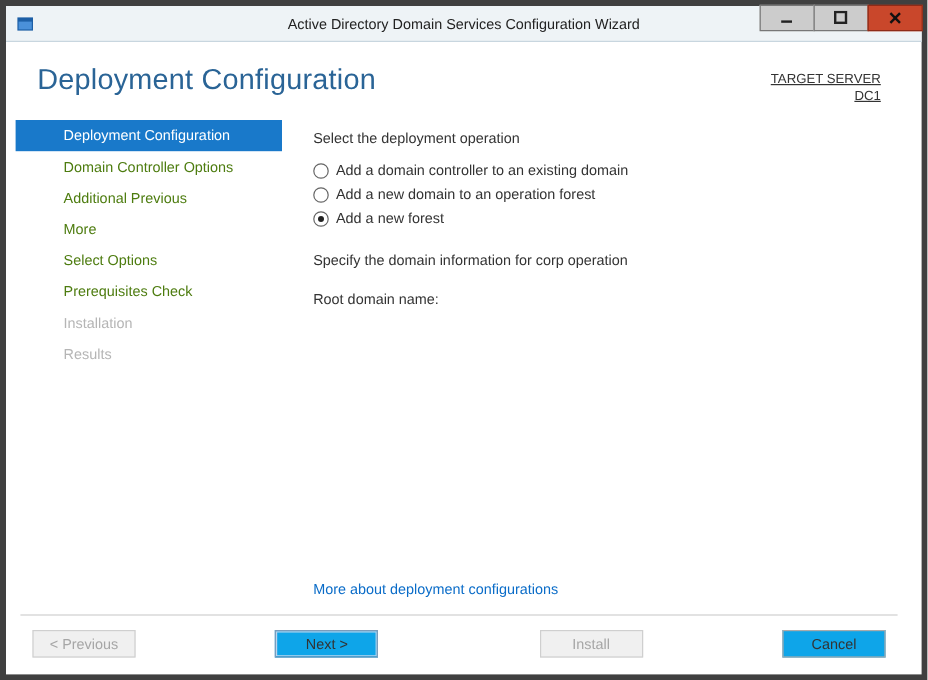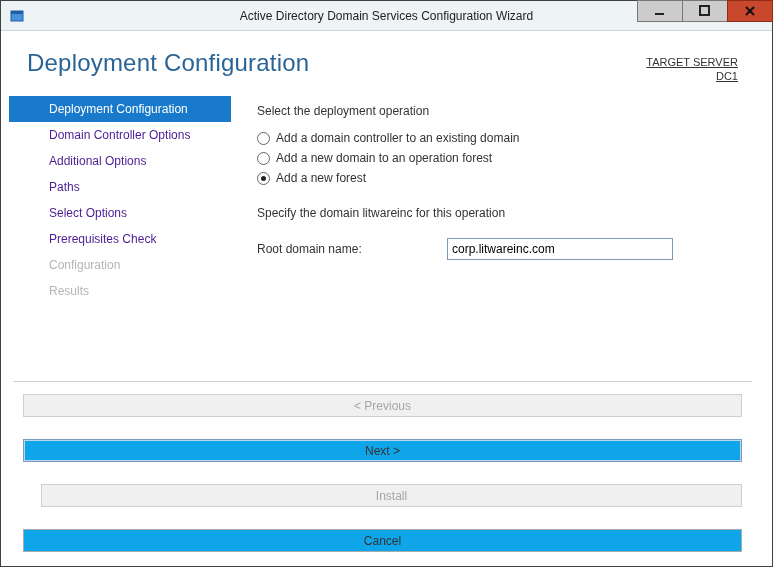--- a/index.html
+++ b/index.html
@@ -6,21 +6,21 @@
   body {
     margin: 0;
     font-family: "Segoe UI", Tahoma, sans-serif;
     font-size: 12px;
     background: #fff;
     color: #333;
   }
   .window {
     width: 773px;
     height: 567px;
-    border: 1px solid #404040;
+    border: 5px solid #404040;
     background: #fff;
     display: flex;
     flex-direction: column;
   }
   .titlebar {
     height: 30px;
     background: #eef3f6;
     border-bottom: 1px solid #c8d6df;
     display: flex;
     align-items: center;
@@ -89,21 +89,21 @@
     display: flex;
     padding: 0 0 0 0;
   }
   .sidebar {
     width: 222px;
     padding-top: 2px;
   }
   .step {
     padding: 6px 10px 6px 40px;
     font-size: 12px;
-    color: #4c1d95;
+    color: #4d7c0f;
     cursor: pointer;
   }
   .step.active {
     background: #1979ca;
     color: #fff;
   }
   .step.disabled {
     color: #b5b5b5;
     cursor: default;
   }
@@ -160,23 +160,22 @@
     cursor: pointer;
   }
   .divider {
     height: 1px;
     background: #d0d0d0;
     margin: 0 4px;
   }
   .footer {
     display: flex;
     justify-content: space-between;
-    gap: 22px;
+    gap: 12px;
     padding: 12px 14px 6px 14px;
-    flex-direction: column;
   }
   .btn {
     min-width: 86px;
     height: 23px;
     border: 1px solid #aaa;
     background: #0ea5e9;
     font-family: inherit;
     font-size: 12px;
     color: #333;
     cursor: pointer;
@@ -233,53 +232,53 @@
         <div>TARGET SERVER</div>
         <div>DC1</div>
       </div>
     </div>
 
     <div class="body">
 
       <div class="sidebar">
         <div class="step active">Deployment Configuration</div>
         <div class="step">Domain Controller Options</div>
-        <div class="step">Additional Options</div>
-        <div class="step">Paths</div>
+        <div class="step">Additional Previous</div>
+        <div class="step">More</div>
         <div class="step">Select Options</div>
         <div class="step">Prerequisites Check</div>
-        <div class="step disabled">Configuration</div>
+        <div class="step disabled">Installation</div>
         <div class="step disabled">Results</div>
       </div>
 
       <div class="content">
         <div class="section-label">Select the deployment operation</div>
 
         <div class="radio-row">
           <span class="radio"></span>
           <span>Add a domain controller to an existing domain</span>
         </div>
         <div class="radio-row">
           <span class="radio"></span>
           <span>Add a new domain to an operation forest</span>
         </div>
         <div class="radio-row">
           <span class="radio checked"></span>
           <span>Add a new forest</span>
         </div>
 
-        <div class="section-label" style="margin-top:18px;">Specify the domain litwareinc for this operation</div>
+        <div class="section-label" style="margin-top:18px;">Specify the domain information for corp operation</div>
 
         <div class="field-row">
           <span class="field-label">Root domain name:</span>
-          <input class="text-input" type="text" value="corp.litwareinc.com" style="">
         </div>
 
         <div class="spacer-flex"></div>
 
+        <div class="help-link">More about deployment configurations</div>
       </div>
 
     </div>
 
     <div class="divider"></div>
 
     <div class="footer">
       <button class="btn disabled" disabled="">&lt; Previous</button>
       <button class="btn default">Next &gt;</button>
       <button class="btn disabled" style="margin-left:18px;" disabled="">Install</button>

